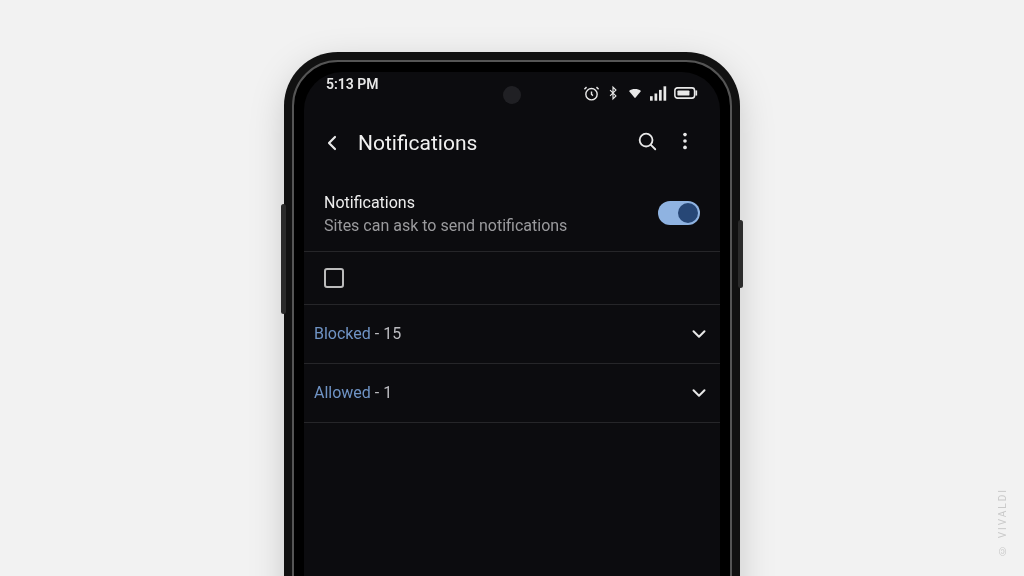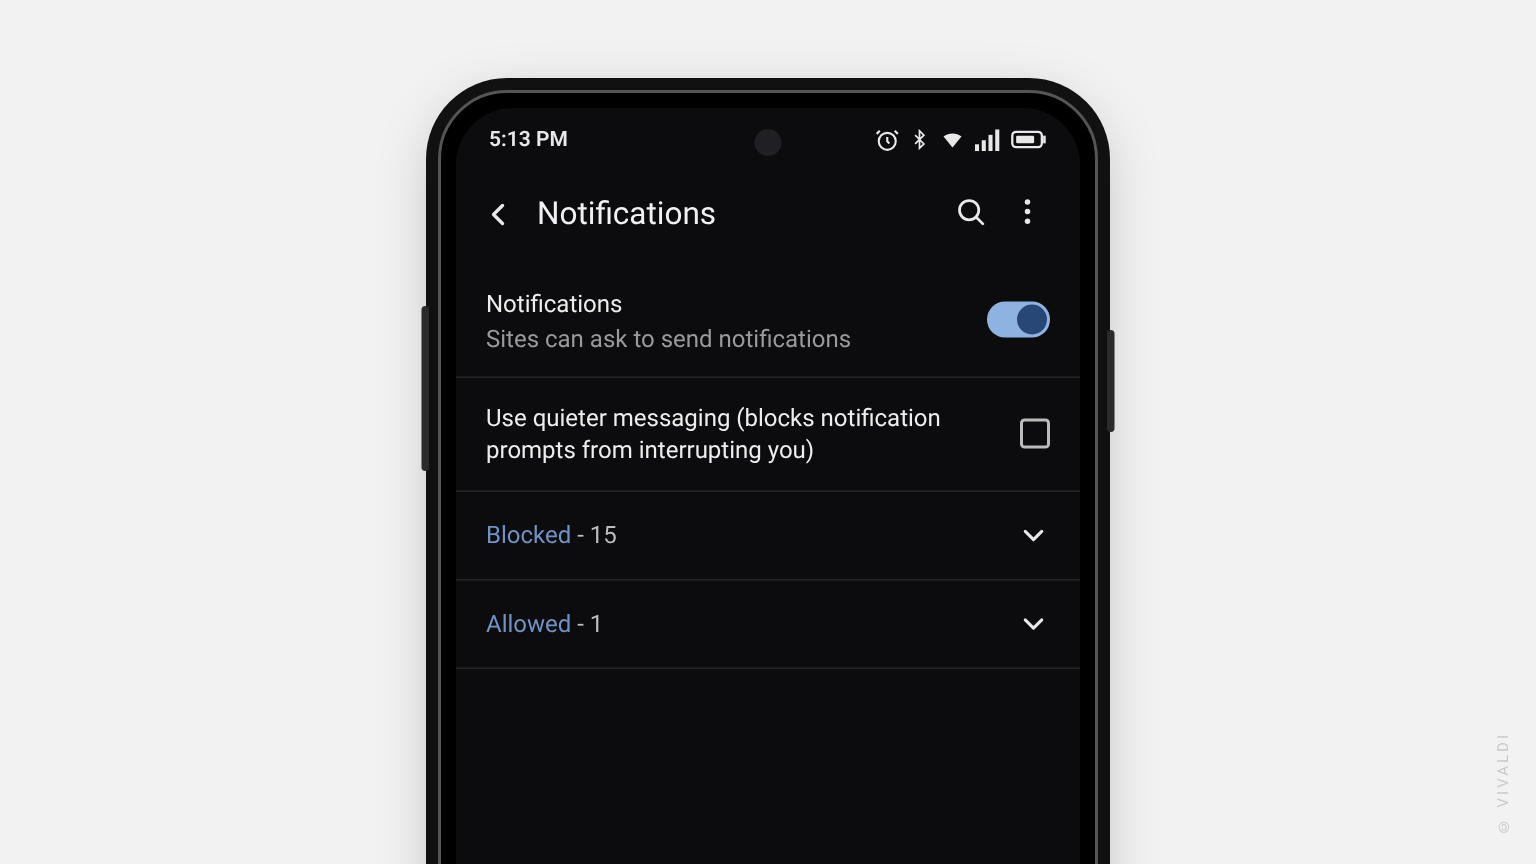--- a/index.html
+++ b/index.html
@@ -43,21 +43,20 @@
     left: 50%;
     transform: translateX(-50%);
     width: 18px;
     height: 18px;
     background: #202024;
     border-radius: 50%;
     z-index: 5;
   }
   .statusbar {
     display: flex;
-    align-items: center;
     height: 38px;
     padding: 4px 22px 0 22px;
     font-size: 14px;
     font-weight: 600;
   }
   .statusbar .spacer { flex: 1; }
   .status-icons { display: flex; align-items: center; gap: 6px; }
   .status-icons svg { display: block; }
   .appbar {
     display: flex;
@@ -95,21 +94,21 @@
     background: #274776;
   }
   .checkbox {
     width: 20px;
     height: 20px;
     border: 2px solid #bbb;
     border-radius: 3px;
     flex: 0 0 auto;
   }
   .section-row {
-    padding: 18px 20px;
+    padding: 18px 10px;
     border-bottom: 1px solid #262629;
     display: flex;
     align-items: center;
   }
   .section-row .section-label { flex:1; font-size: 16px; }
   .link-text { color: #6f93c4; }
   .muted-text { color: #bcbcc0; }
   .watermark {
     position: absolute;
     right: 16px;
@@ -191,23 +190,20 @@
       <div class="content">
         <div class="label">Notifications</div>
         <div class="sublabel">Sites can ask to send notifications</div>
       </div>
       <div class="switch on">
         <div class="knob"></div>
       </div>
     </div>
 
     <div class="row">
-      <div class="content">
-        <div class="label">Use quieter messaging (blocks notification prompts from interrupting you)</div>
-      </div>
       <div class="checkbox"></div>
     </div>
 
     <div class="section-row">
       <div class="section-label">
         <span class="link-text">Blocked</span><span class="muted-text"> - 15</span>
       </div>
       <svg width="22" height="22" viewBox="0 0 24 24" fill="none" stroke="#e8e8e8" stroke-width="2.2" stroke-linecap="round" stroke-linejoin="round">
           <polyline points="6 9 12 15 18 9"></polyline>
         </svg>

